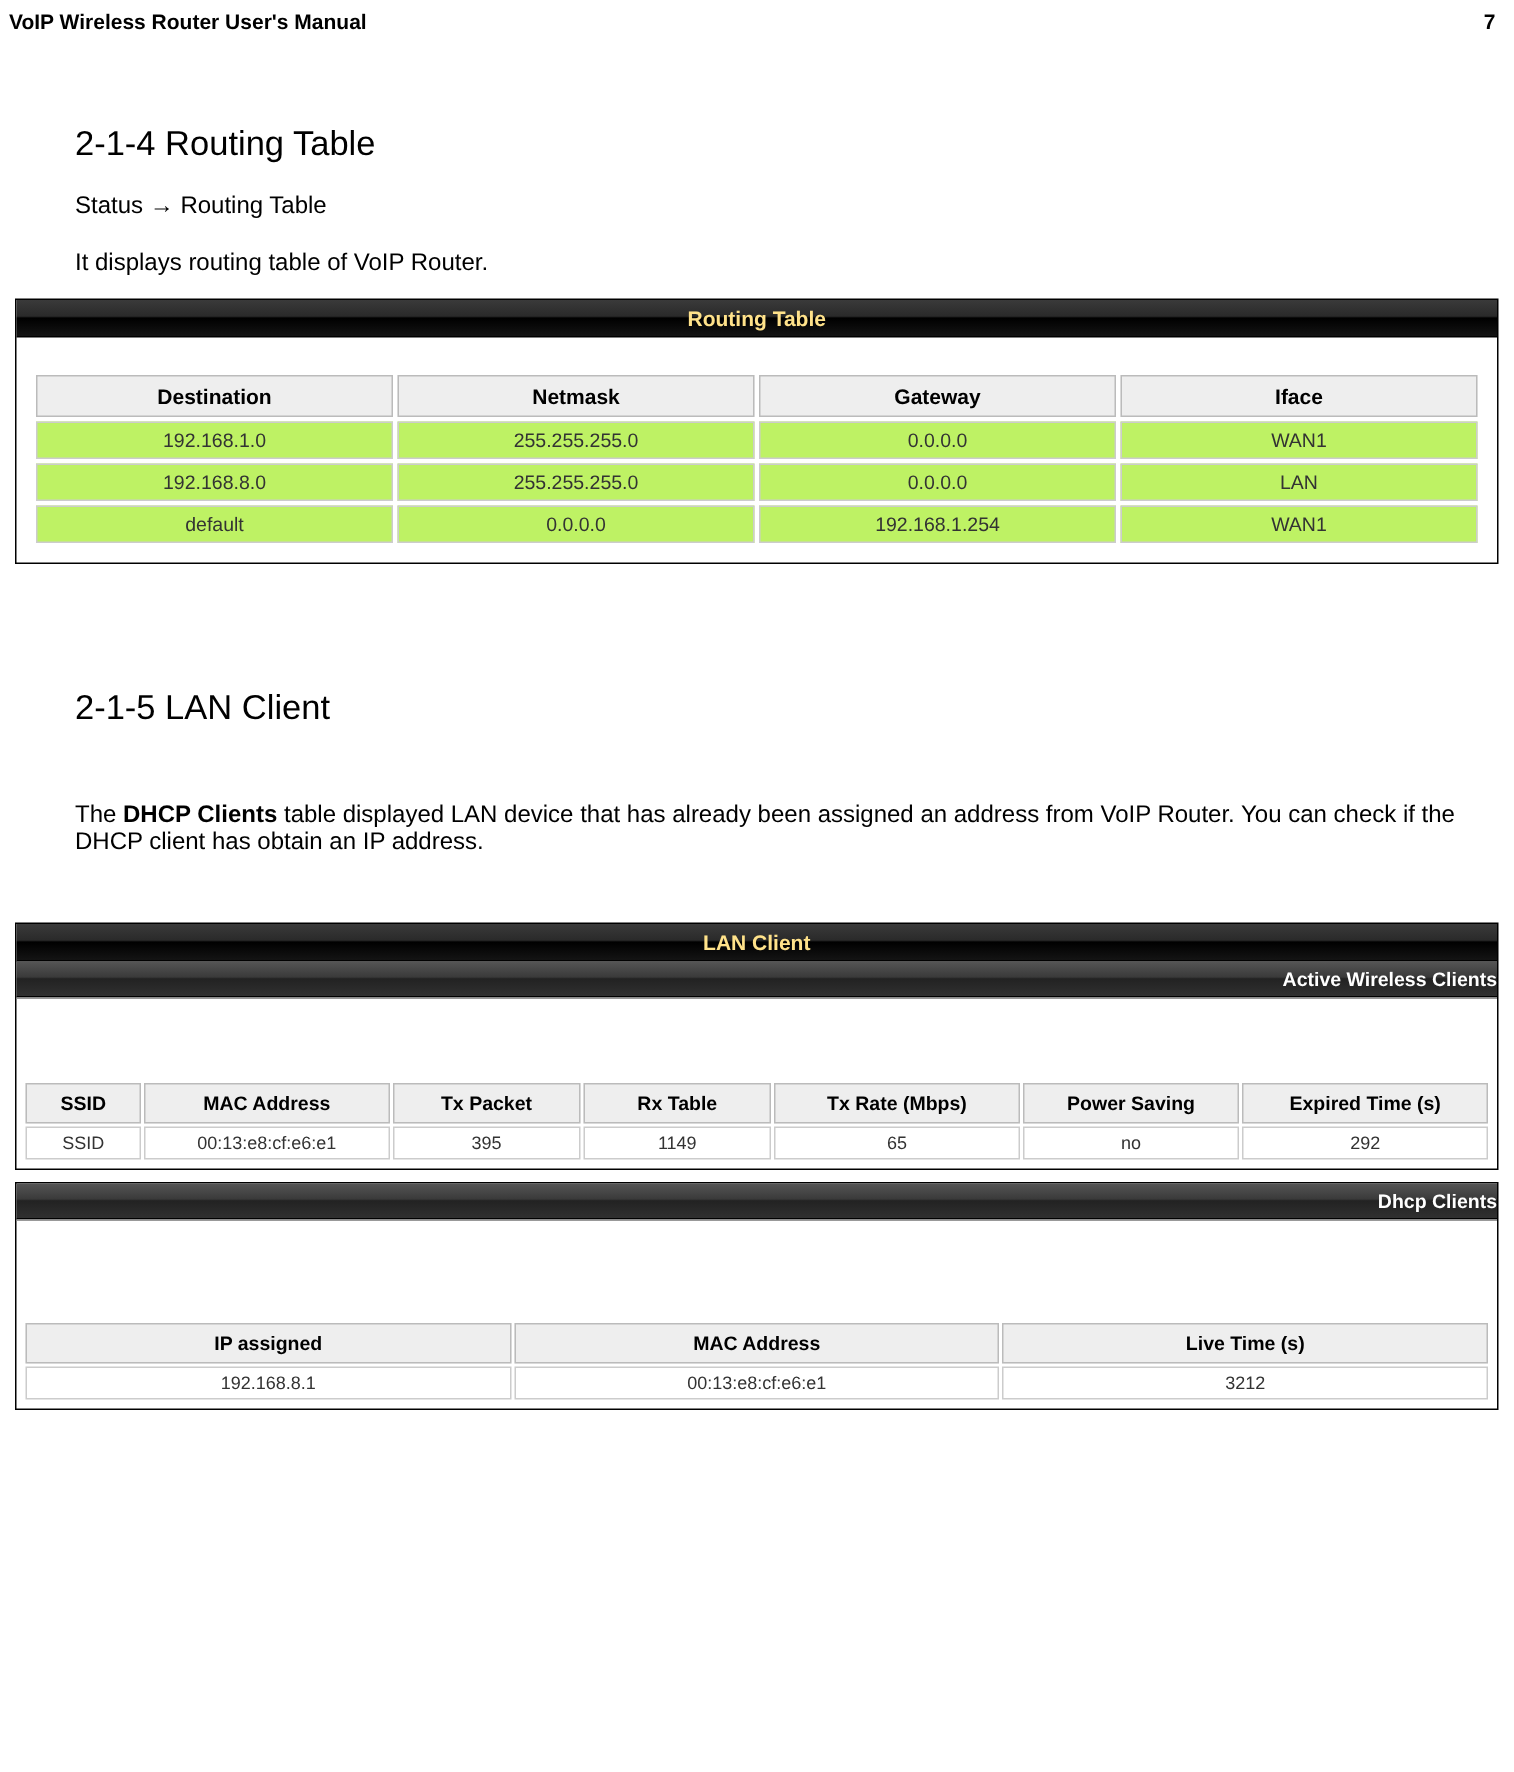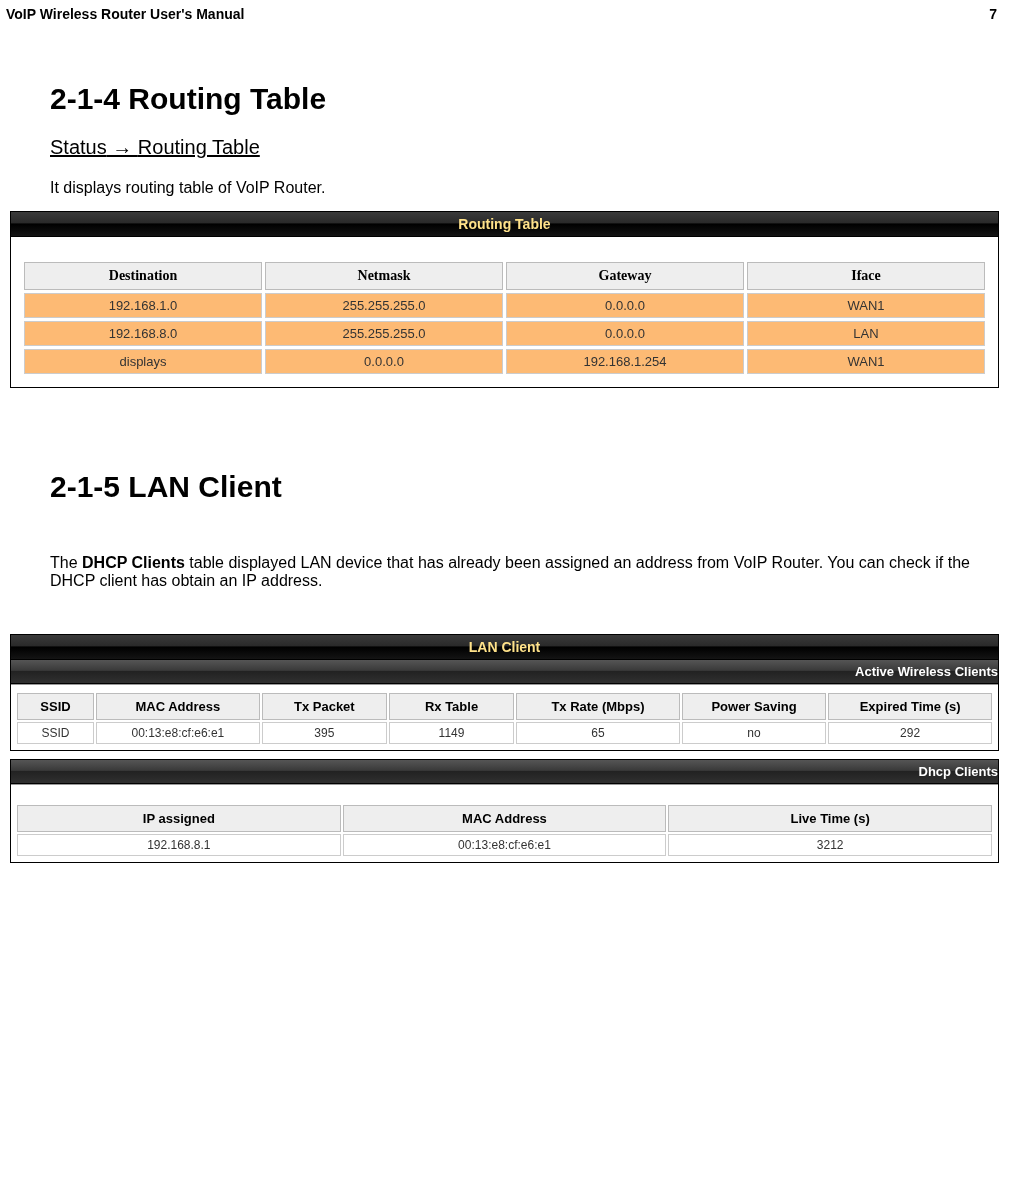--- a/index.html
+++ b/index.html
@@ -15,31 +15,30 @@
     display: flex;
     justify-content: space-between;
     padding: 6px 12px 4px 6px;
     font-weight: bold;
     font-size: 14px;
   }
   .page-body {
     padding: 0 8px 0 8px;
   }
   .section-heading {
-    font-size: 30px;
-    font-weight: bold;
+    font-size: 23px;
+    font-weight: normal;
     margin: 0 0 20px 0;
     padding-left: 42px;
   }
   .sect1-h { margin-top: 56px; }
   .breadcrumb {
-    font-size: 20px;
+    font-size: 16px;
     padding-left: 42px;
     margin-bottom: 20px;
-    text-decoration: underline;
   }
   .body-text {
     font-size: 16px;
     padding-left: 42px;
     margin-bottom: 14px;
   }
   .panel {
     border: 1px solid #000;
     background: #fff;
     margin: 0 2px 12px 2px;
@@ -72,45 +71,46 @@
     border-spacing: 3px;
     table-layout: fixed;
   }
   .tbl th {
     background: #eee;
     border: 1px solid #bbb;
     font-weight: bold;
     text-align: center;
     padding: 5px 4px;
     font-size: 14px;
-    font-family: Liberation Serif, serif;
+    font-family: Liberation Sans, sans-serif;
   }
   .tbl td {
     border: 1px solid #ccc;
     text-align: center;
     padding: 4px;
     font-family: Verdana, Arial, sans-serif;
     font-size: 13px;
     color: #333;
-    background: #fdba74;
+    background: #bef264;
     margin-top: 18px;
   }
   .panel2 {
     border: 1px solid #000;
     margin: 0 2px 8px 2px;
   }
   .inner-pad2 {
     padding: 6px 4px 4px 4px;
     border-top: 1px solid #999;
   }
   .tbl2 {
     width: 100%;
     border-collapse: separate;
     border-spacing: 2px;
     table-layout: fixed;
+    margin-top: 48px;
   }
   .tbl2 th {
     background: #eee;
     border: 1px solid #bbb;
     font-weight: bold;
     text-align: center;
     padding: 5px 2px;
     font-size: 13px;
     font-family: Verdana, Arial, sans-serif;
   }
@@ -168,21 +168,21 @@
             <td>0.0.0.0</td>
             <td>WAN1</td>
           </tr>
           <tr>
             <td>192.168.8.0</td>
             <td>255.255.255.0</td>
             <td>0.0.0.0</td>
             <td>LAN</td>
           </tr>
           <tr>
-            <td>displays</td>
+            <td>default</td>
             <td>0.0.0.0</td>
             <td>192.168.1.254</td>
             <td>WAN1</td>
           </tr>
         </tbody>
       </table>
     </div>
   </div>
 
   <div class="gap-med"></div>

